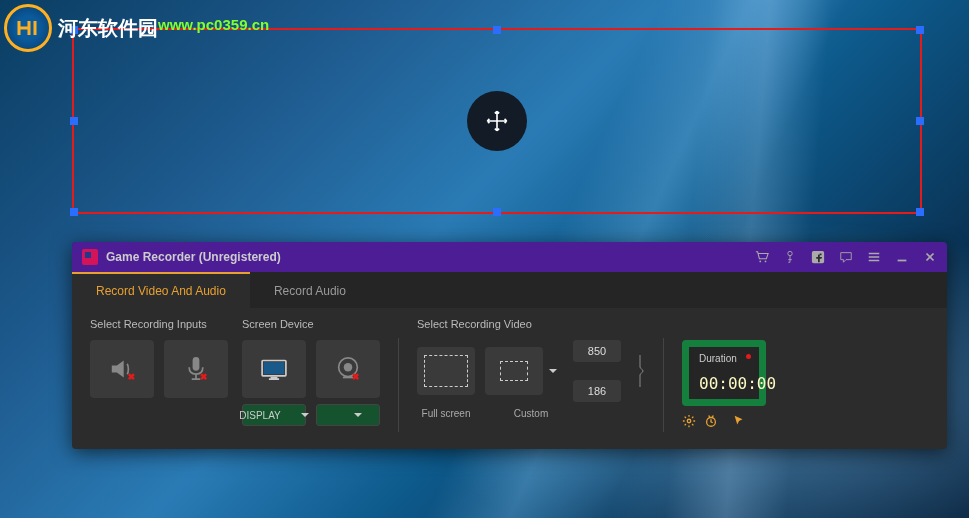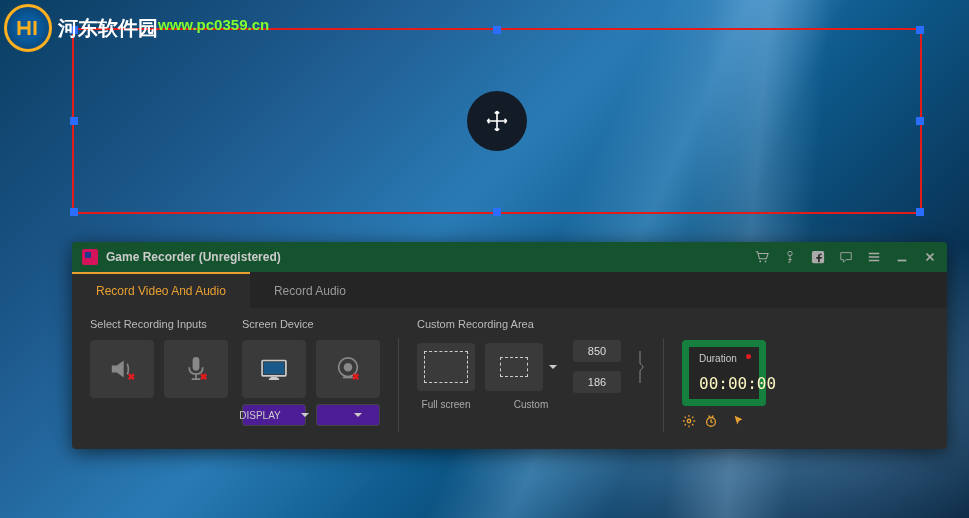--- a/index.html
+++ b/index.html
@@ -46,21 +46,21 @@
 }
 .move-circle svg { width: 26px; height: 26px; stroke: #fff; }
 
 .app-window {
   position: absolute; top: 242px; left: 72px; width: 875px; height: 207px;
   background: #2c2c2c; border-radius: 4px; z-index: 10;
   box-shadow: 0 4px 20px rgba(0,0,0,0.6);
 }
 
 .titlebar {
-  height: 30px; background: #14532d; display: flex; align-items: center; padding: 0 10px;
+  height: 30px; background: #4c1d95; display: flex; align-items: center; padding: 0 10px;
   border-radius: 4px 4px 0 0;
 }
 .titlebar-icon { width: 16px; height: 16px; background: #d4145a; margin-right: 8px; border-radius: 2px; position: relative; }
 .titlebar-icon::after { content: ''; position: absolute; top: 3px; left: 3px; width: 6px; height: 6px; background: #1e3a8a; }
 .titlebar-title { color: #ccc; font-size: 12px; font-weight: bold; flex: 1; }
 .titlebar-icons { display: flex; gap: 14px; align-items: center; }
 .tb-icon { width: 14px; height: 14px; cursor: pointer; display: flex; align-items: center; justify-content: center; }
 .tb-icon svg { width: 14px; height: 14px; fill: #aaa; }
 
 .tabs { display: flex; background: #252525; }
@@ -83,32 +83,32 @@
 .card .x-badge { fill: #e31b1b; }
 
 .sub-labels { display: flex; gap: 10px; margin-top: 6px; }
 .sub-label { width: 64px; text-align: center; color: #aaa; font-size: 10px; }
 
 .dropdown {
   margin-top: 6px; background: #3a3a3a; border-radius: 3px; width: 64px; height: 22px;
   display: flex; align-items: center; justify-content: center; gap: 4px;
   color: #ccc; font-size: 10px; cursor: pointer;
 }
-.dropdown.dark { background: #4c1d95; border: 1px solid #444; gap: 20px; }
+.dropdown.dark { background: #14532d; border: 1px solid #444; gap: 20px; }
 .caret { width: 0; height: 0; border-left: 4px solid transparent; border-right: 4px solid transparent; border-top: 4px solid #ccc; }
 
 .divider { width: 1px; background: #444; align-self: stretch; margin: 20px 4px 0; }
 
 .area-card { width: 58px; height: 48px; background: #3a3a3a; border-radius: 4px; display: flex; align-items: center; justify-content: center; cursor: pointer; }
 .area-card .dashed { border: 1px dashed #ccc; }
 .fs-rect { width: 44px; height: 32px; }
 .cs-rect { width: 28px; height: 20px; }
 
 .custom-wrap { display: flex; align-items: center; gap: 4px; }
-.dim-fields { display: flex; flex-direction: column; gap: 9px; margin-left: 6px; }
+.dim-fields { display: flex; flex-direction: column; gap: 18px; margin-left: 6px; }
 .dim-input {
   width: 48px; height: 22px; background: #3a3a3a; border: none; border-radius: 3px;
   color: #ddd; font-size: 11px; text-align: center;
 }
 .lock-link { color: #888; font-size: 16px; margin-left: 4px; cursor: pointer; display: flex; align-items: center; }
 
 .duration-box {
   background: #252525; border: 7px solid #15803d; border-radius: 4px;
   padding: 6px 10px; width: 84px; position: relative;
 }
@@ -273,21 +273,21 @@
         <div class="dropdown dark">
           <span></span>
           <div class="caret"></div>
         </div>
       </div>
     </div>
 
     <div class="divider"></div>
 
     <div class="section area-section">
-      <div class="section-label">Custom Recording Area</div>
+      <div class="section-label">Select Recording Video</div>
       <div class="row">
         <div class="area-card">
           <div class="dashed fs-rect"></div>
         </div>
         <div class="custom-wrap">
           <div class="area-card">
             <div class="dashed cs-rect"></div>
           </div>
           <div class="caret" style="margin-left:2px;"></div>
         </div>

